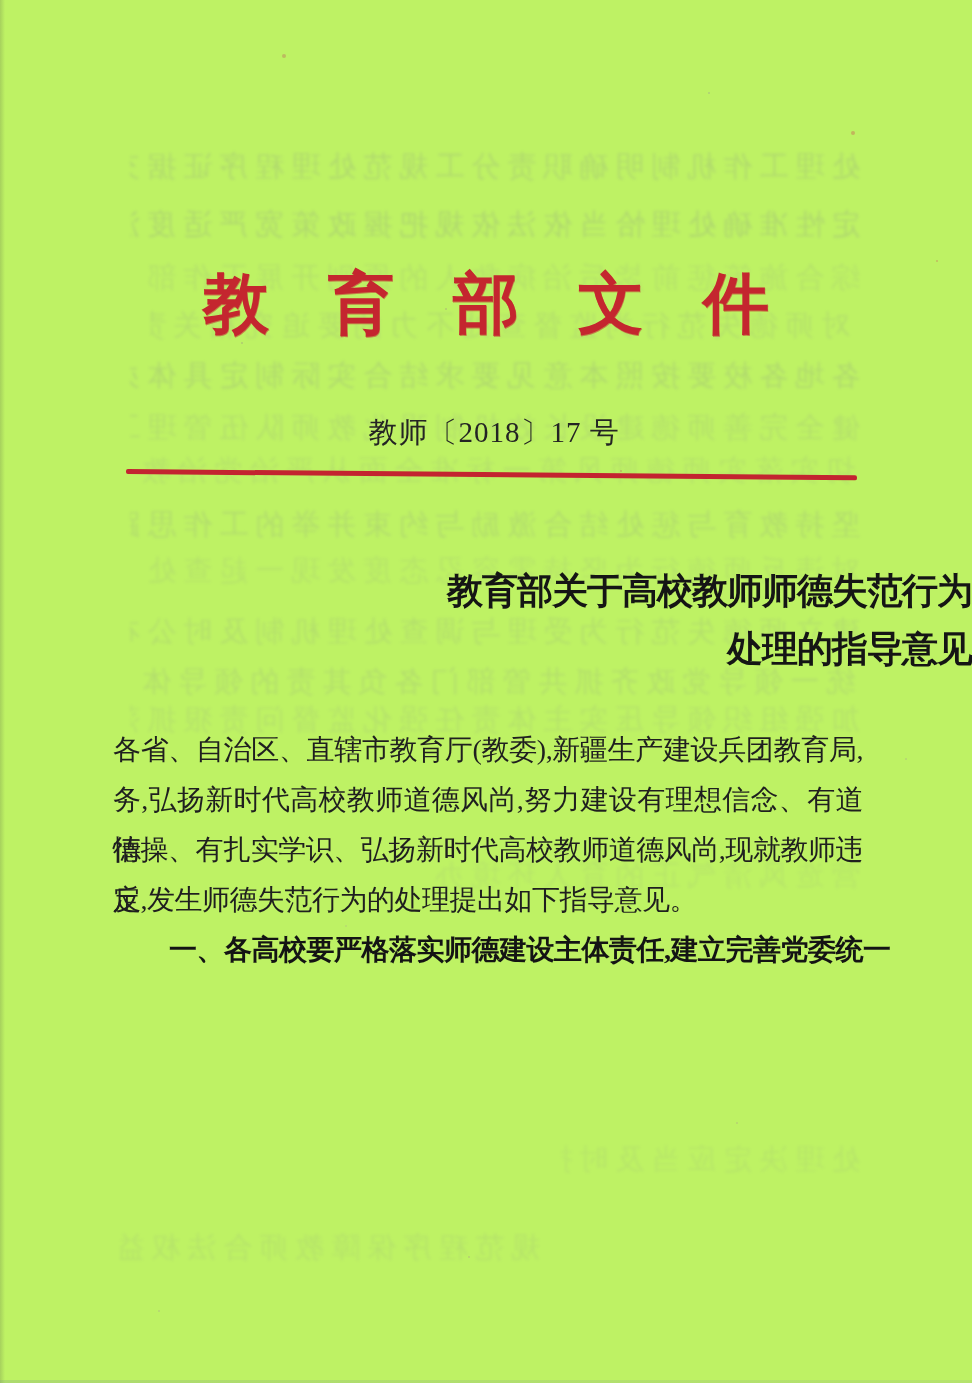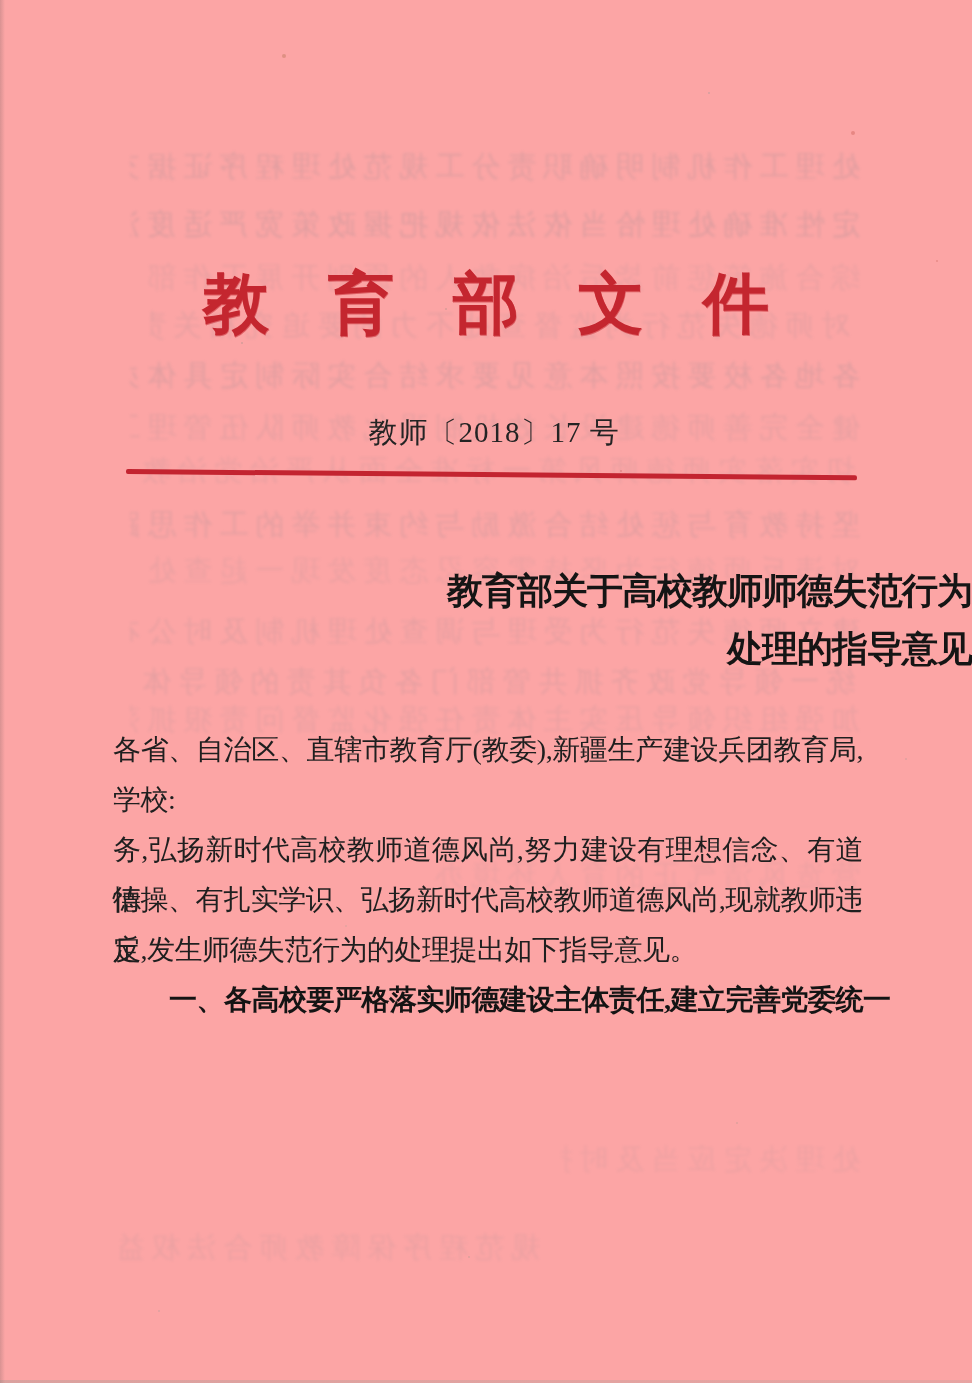--- a/index.html
+++ b/index.html
@@ -5,21 +5,21 @@
   html, body {
     margin: 0;
     padding: 0;
     background: #e8e8e8;
   }
   .page {
     position: relative;
     width: 972px;
     height: 1383px;
     margin: 0;
-    background: #fca5a5;
+    background: #bef264;
     overflow: hidden;
     font-family: "Liberation Serif", "DejaVu Serif", serif;
     color: #1f1f1f;
   }
 
   
   .edge-shadow {
     position: absolute; left: 0; top: 0; width: 5px; height: 100%;
     background: linear-gradient(to right, rgba(60,60,60,0.18), rgba(60,60,60,0.0));
     pointer-events: none;
@@ -179,21 +179,20 @@
 
   <div class="red-rule"></div>
 
   <div class="title">
     <div>教育部关于高校教师师德失范行为</div>
     <div>处理的指导意见</div>
   </div>
 
   <div class="body-text">
     <div class="line j">各省、自治区、直辖市教育厅(教委),新疆生产建设兵团教育局,</div>
-    <div class="line">学校:</div>
 
     <div class="line j">务,弘扬新时代高校教师道德风尚,努力建设有理想信念、有道德</div>
     <div class="line j">情操、有扎实学识、弘扬新时代高校教师道德风尚,现就教师违反</div>
     <div class="line">定,发生师德失范行为的处理提出如下指导意见。</div>
 
     <div class="line em-line ind">一、各高校要严格落实师德建设主体责任,建立完善党委统一</div>
   </div>
 
 </div>
 

